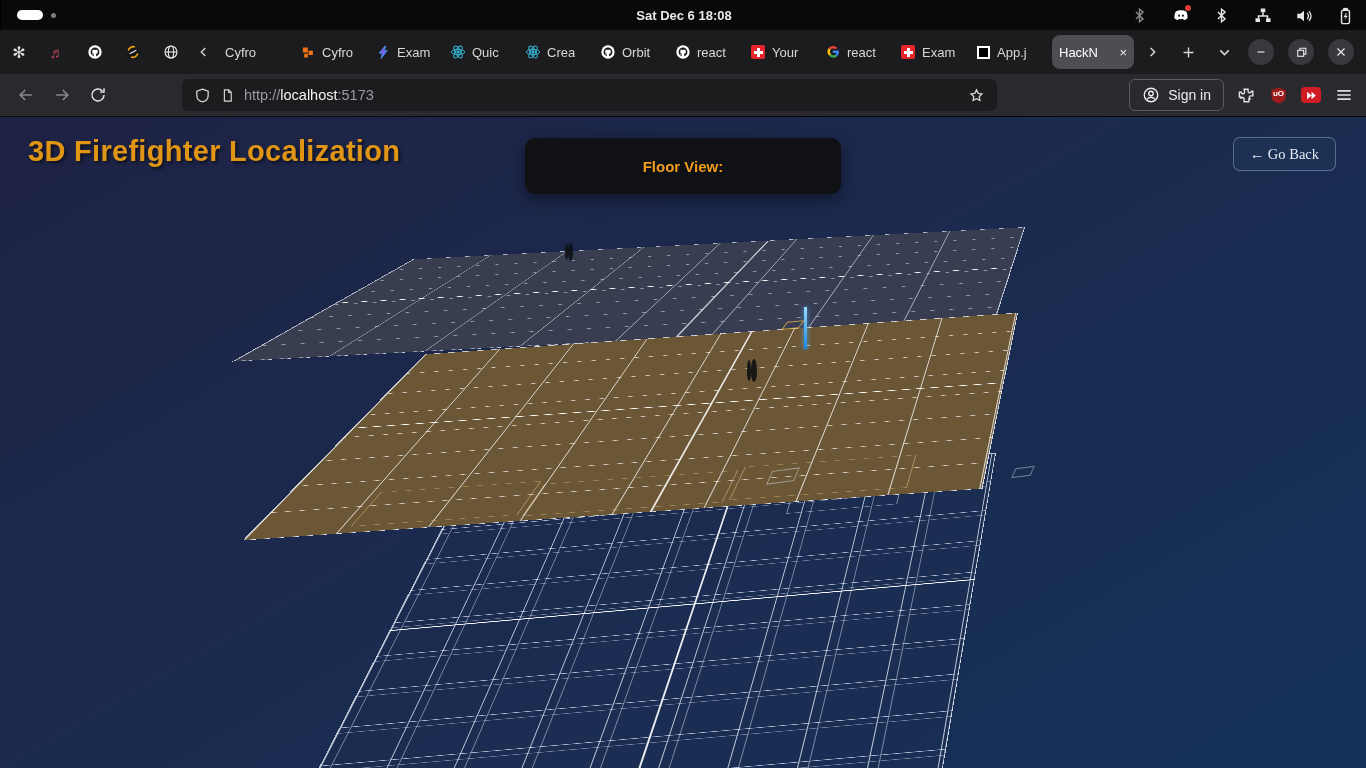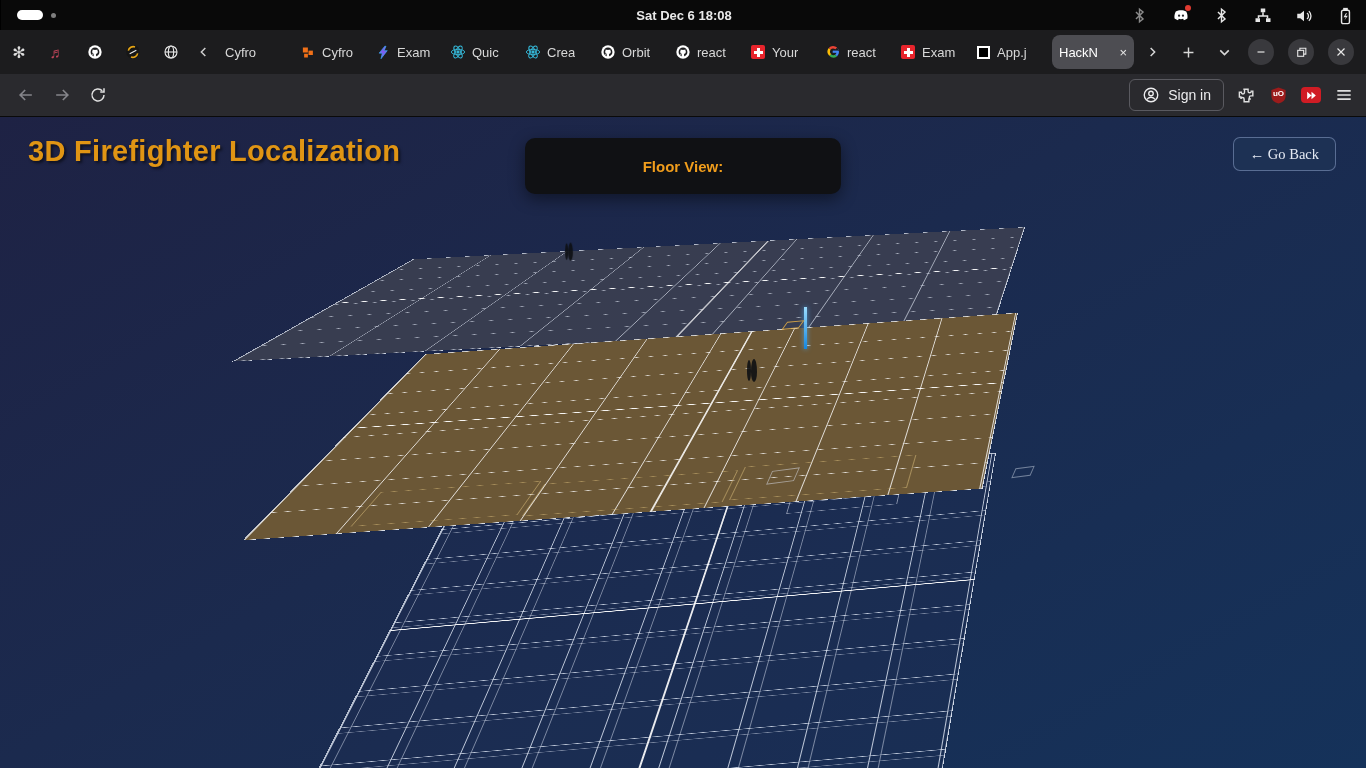--- a/index.html
+++ b/index.html
@@ -382,20 +382,39 @@
         <path d="M5 12h13M13 6l6 6-6 6"></path>
       </svg>
   </span>
   <span class="navbtn">
     <svg viewBox="0 0 24 24" width="18" height="18" fill="none" stroke="currentColor" stroke-width="2">
         <path d="M20 12a8 8 0 11-2.3-5.6"></path>
         <path d="M20 3v5h-5" fill="none"></path>
       </svg>
   </span>
 
+  <div class="urlfield">
+    <span>
+      <svg viewBox="0 0 24 24" width="17" height="17" fill="none" stroke="#d8d8d8" stroke-width="1.8">
+          <path d="M12 3l8 3v6c0 5-3.5 8-8 9-4.5-1-8-4-8-9V6l8-3z"></path>
+        </svg>
+    </span>
+    <span>
+      <svg viewBox="0 0 24 24" width="15" height="15" fill="none" stroke="#d8d8d8" stroke-width="1.8">
+          <path d="M7 3h7l4 4v14H7z"></path>
+          <path d="M14 3v4h4"></path>
+        </svg>
+    </span>
+    <span class="urltext"><span class="dim">http://</span><span class="host">localhost</span><span class="dim">:5173</span></span>
+    <span class="urlstar">
+      <svg viewBox="0 0 24 24" width="17" height="17" fill="none" stroke="currentColor" stroke-width="1.8">
+          <path d="M12 4l2.4 4.9 5.4.8-3.9 3.8.9 5.4-4.8-2.5-4.8 2.5.9-5.4L4.2 9.7l5.4-.8z"></path>
+        </svg>
+    </span>
+  </div>
 
   <div class="navright">
     <span class="signin">
       <svg viewBox="0 0 24 24" width="18" height="18" fill="none" stroke="#ececee" stroke-width="1.8">
           <circle cx="12" cy="12" r="9"></circle>
           <circle cx="12" cy="10" r="3"></circle>
           <path d="M6.5 18a6.5 6.5 0 0111 0"></path>
         </svg>
       <span>Sign in</span>
     </span>

